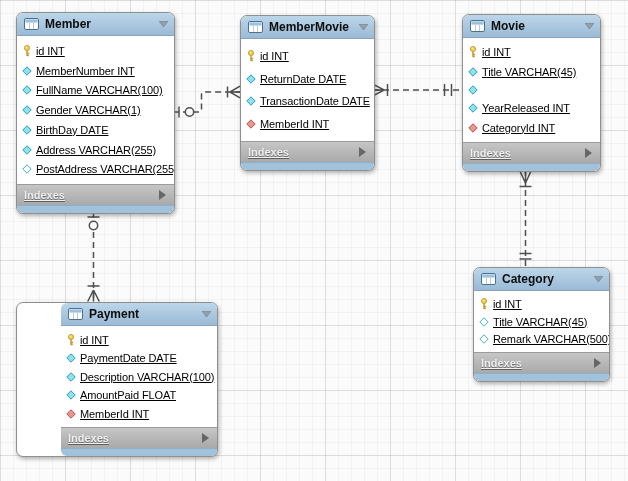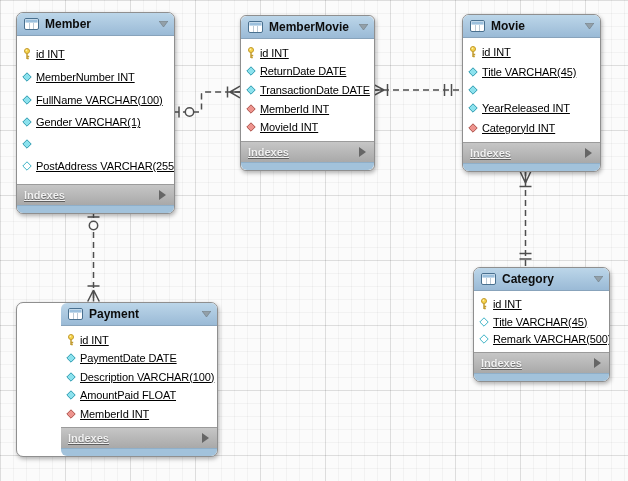--- a/index.html
+++ b/index.html
@@ -133,41 +133,50 @@
           </svg>
         </span>
         <span>Gender VARCHAR(1)</span>
       </div>
       <div class="col-row">
         <span class="icon">
           <svg width="10" height="10" viewBox="0 0 10 10">
             <polygon points="5,0.8 9.2,5 5,9.2 0.8,5" fill="#8ce2ee" stroke="#2f9cb0" stroke-width="1"></polygon>
           </svg>
         </span>
+        <span>BirthDay DATE</span>
+      </div>
+      <div class="col-row">
+        <span class="icon">
+          <svg width="10" height="10" viewBox="0 0 10 10">
+            <polygon points="5,0.8 9.2,5 5,9.2 0.8,5" fill="#8ce2ee" stroke="#2f9cb0" stroke-width="1"></polygon>
+          </svg>
+        </span>
+        <span>Address VARCHAR(255)</span>
       </div>
       <div class="col-row">
         <span class="icon">
           <svg width="10" height="10" viewBox="0 0 10 10">
             <polygon points="5,0.8 9.2,5 5,9.2 0.8,5" fill="#ffffff" stroke="#3fb3c6" stroke-width="1"></polygon>
           </svg>
         </span>
         <span>PostAddress VARCHAR(255)</span>
       </div>
     </div>
     <div class="indexes-bar">
       <span class="indexes-label">Indexes</span>
       <span style="display: inline-flex;">
         <svg width="7" height="10" viewBox="0 0 7 10">
           <polygon points="0,0 7,5 0,10" fill="#666666"></polygon>
         </svg>
       </span>
     </div>
     <div class="card-footer"></div>
   </div>
-<div class="table-card" style="left: 240px; top: 15px; width: 133px; height: 154px; border-radius: 6px;">
+<div class="table-card" style="left: 240px; top: 15px; width: 133px; height: 154px;">
     <div class="card-header">
       <span style="display: inline-flex;">
         <svg width="15" height="12" viewBox="0 0 15 12">
           <rect x="0.5" y="0.5" width="14" height="11" rx="1.5" fill="#ffffff" stroke="#49708f"></rect>
           <rect x="1.4" y="1.4" width="12.2" height="3.2" fill="#9cc0dd"></rect>
           <line x1="5.5" y1="5" x2="5.5" y2="11" stroke="#bcc9d4"></line>
           <line x1="9.5" y1="5" x2="9.5" y2="11" stroke="#bcc9d4"></line>
         </svg>
       </span>
       <span class="card-title">MemberMovie</span>
@@ -205,28 +214,20 @@
         <span>TransactionDate DATE</span>
       </div>
       <div class="col-row">
         <span class="icon">
           <svg width="10" height="10" viewBox="0 0 10 10">
             <polygon points="5,0.8 9.2,5 5,9.2 0.8,5" fill="#ee948e" stroke="#ad534c" stroke-width="1"></polygon>
           </svg>
         </span>
         <span>MemberId INT</span>
       </div>
-      <div class="col-row">
-        <span class="icon">
-          <svg width="10" height="10" viewBox="0 0 10 10">
-            <polygon points="5,0.8 9.2,5 5,9.2 0.8,5" fill="#ee948e" stroke="#ad534c" stroke-width="1"></polygon>
-          </svg>
-        </span>
-        <span>MovieId INT</span>
-      </div>
     </div>
     <div class="indexes-bar">
       <span class="indexes-label">Indexes</span>
       <span style="display: inline-flex;">
         <svg width="7" height="10" viewBox="0 0 7 10">
           <polygon points="0,0 7,5 0,10" fill="#666666"></polygon>
         </svg>
       </span>
     </div>
     <div class="card-footer"></div>

